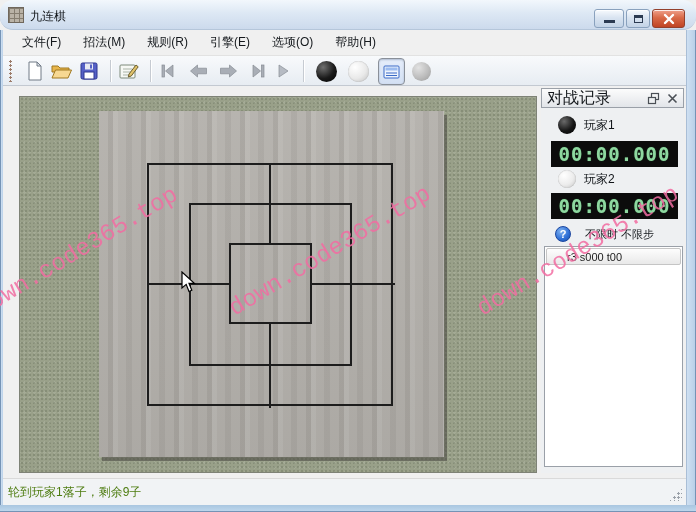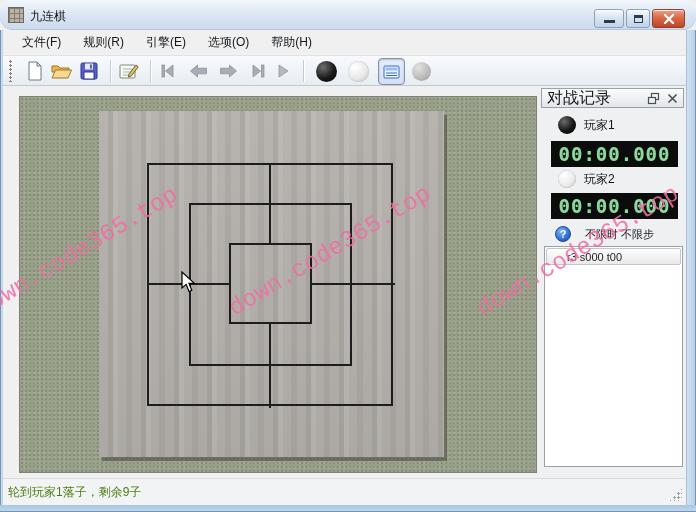--- a/index.html
+++ b/index.html
@@ -145,20 +145,21 @@
       </div>
     </div>
   </div>
 
   <div id="border-left" class="border-strip"></div>
   <div id="border-right" class="border-strip"></div>
   <div id="border-bottom" style="position:absolute;"></div>
 
   <div class="menubar">
     <div class="menu-item">文件(F)</div>
+    <div class="menu-item">招法(M)</div>
     <div class="menu-item">规则(R)</div>
     <div class="menu-item">引擎(E)</div>
     <div class="menu-item">选项(O)</div>
     <div class="menu-item">帮助(H)</div>
   </div>
 
   <div class="toolbar">
     <div class="grip"></div>
   </div>
   <div class="tbtn" style="left:23px">

